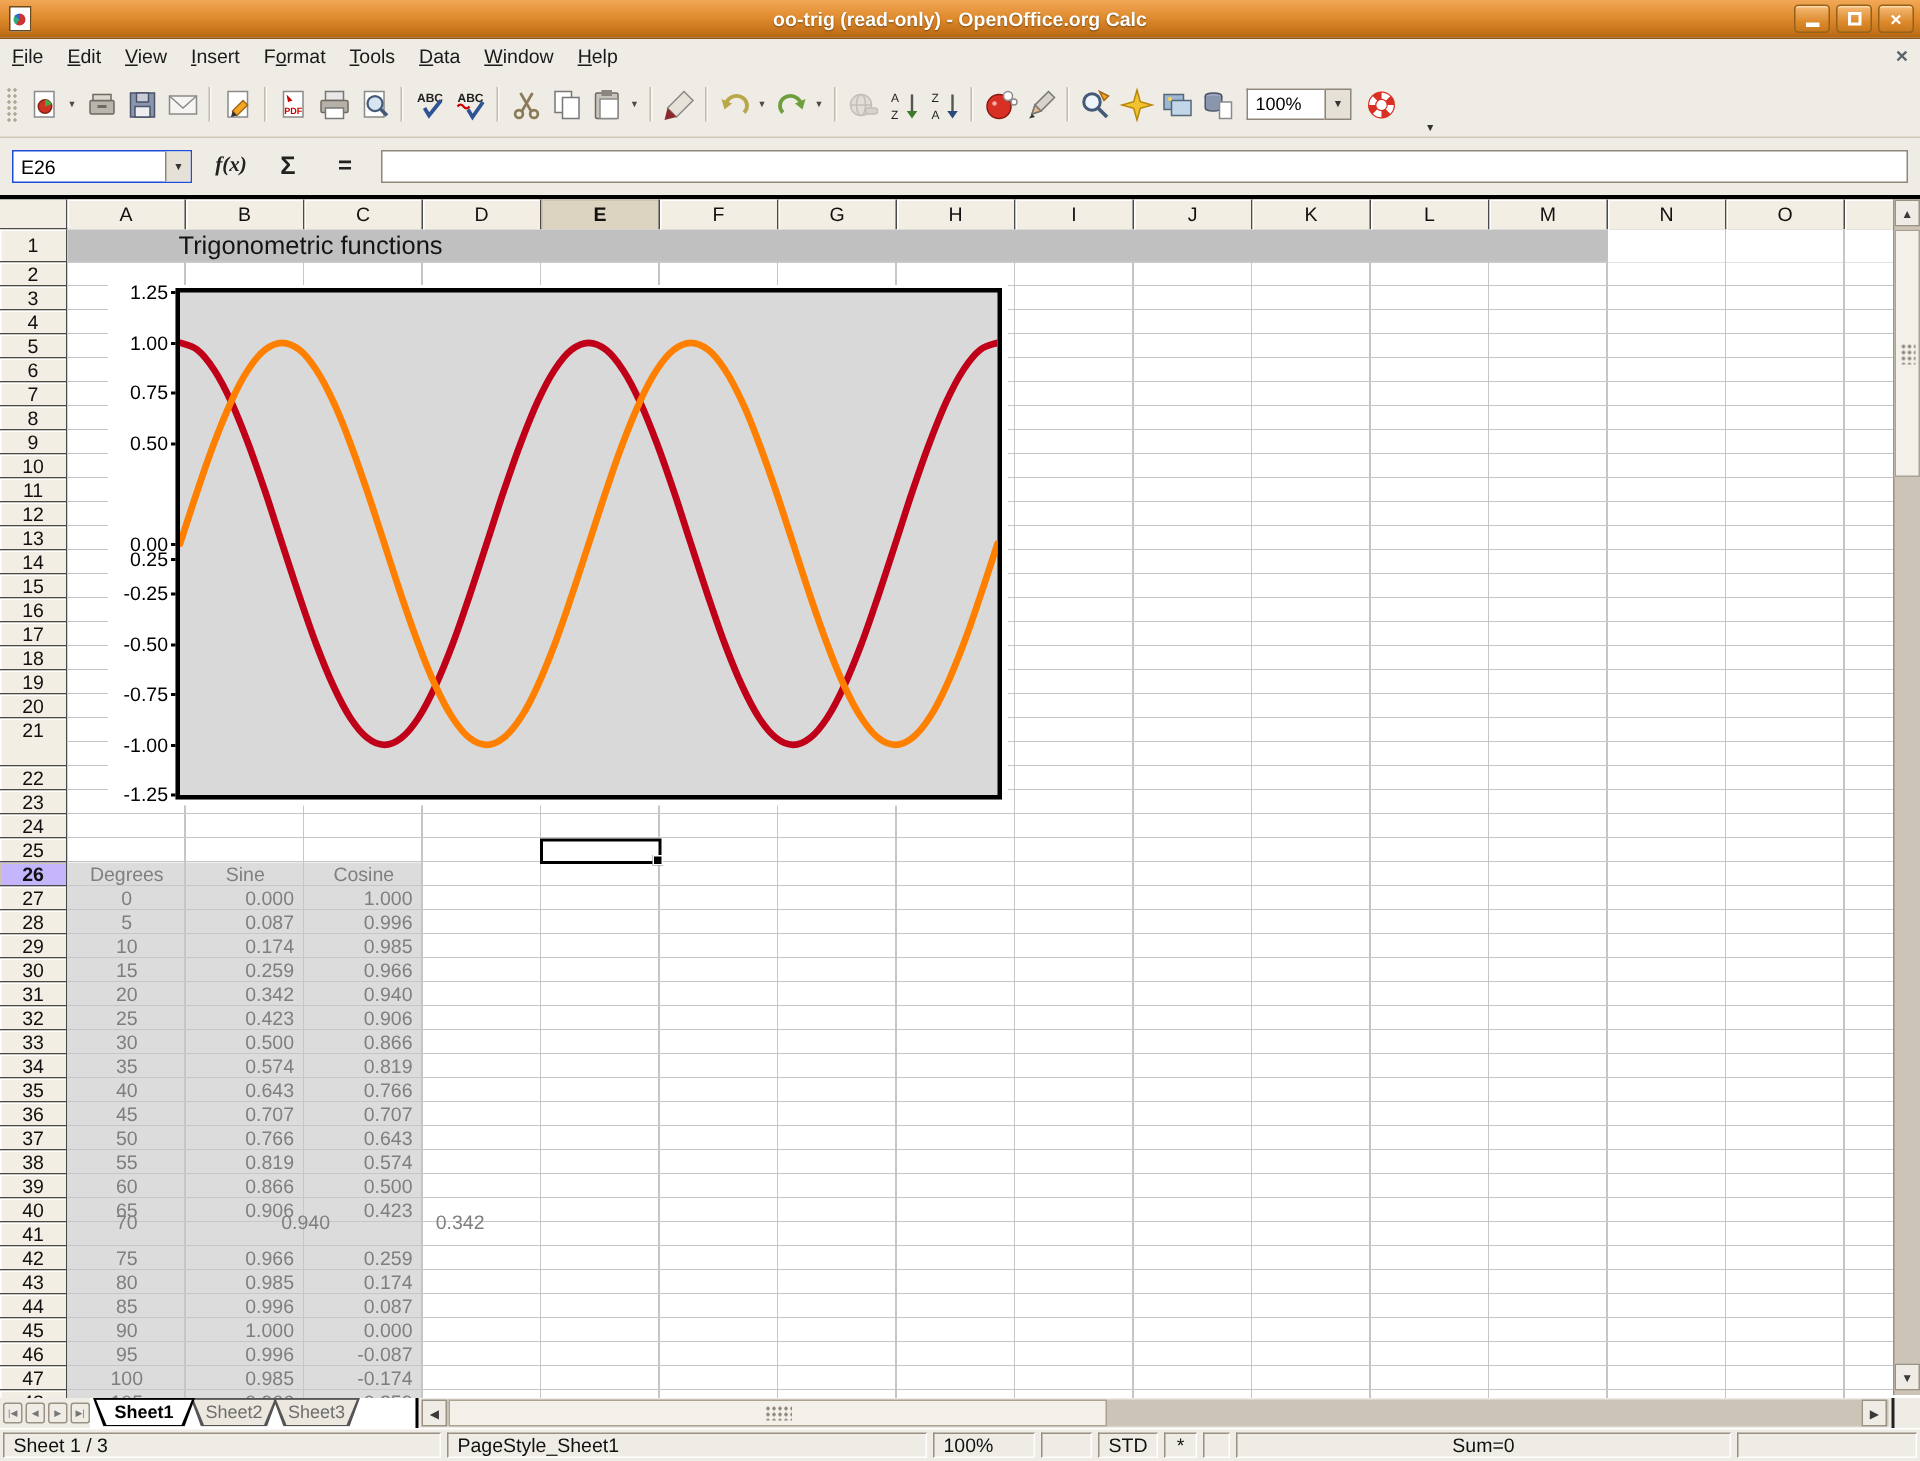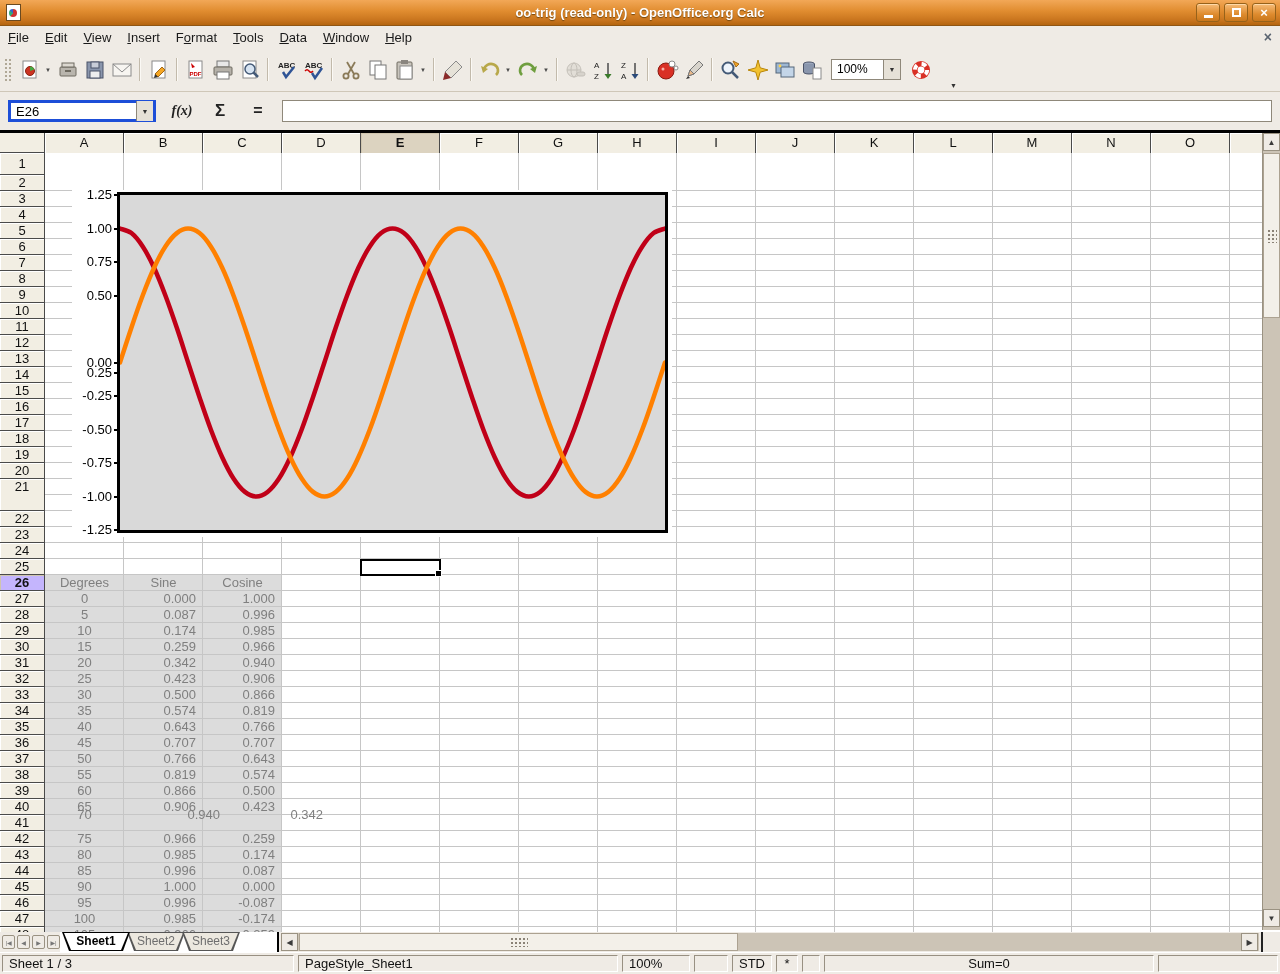--- a/index.html
+++ b/index.html
@@ -43,21 +43,21 @@
     font-size:6px; color:#4a4a4a; margin-right:1px; }
   .zoombox { display:flex; margin:0 6px; }
   .zoomval { width:52px; height:21px; background:#fff; border:1px solid #8f887a;
     border-right:none; font-size:12px; padding:2px 0 0 5px; }
   .zoomdd { width:18px; height:21px; background:#E6E1D7; border:1px solid #8f887a;
     display:flex; align-items:center; justify-content:center; font-size:7px; color:#333; }
   .toverflow { margin-left:16px; align-self:flex-end; font-size:7px; color:#333; padding-bottom:2px; }
 
   
   .formulabar { height:38px; background:#EFEBE5; display:flex; align-items:center; padding-left:8px; }
-  .namebox { width:148px; height:22px; background:#fff; border:3px solid #1d4ed8;
+  .namebox { width:120px; height:22px; background:#fff; border:1px solid #1d4ed8;
     display:flex; align-items:center; font-size:13px; }
   .namebox .ref { flex:1; padding-left:5px; }
   .nb-drop { width:17px; height:20px; background:#E6E1D7; border-left:1px solid #8f887a;
     display:flex; align-items:center; justify-content:center; font-size:7px; color:#333; }
   .fb-icon { margin-left:14px; width:24px; text-align:center; color:#222; }
   .fb-icon.fx { font-style:italic; font-family:"Liberation Serif","DejaVu Serif",serif;
     font-size:14px; font-weight:bold; }
   .fb-icon.sum { font-size:17px; font-weight:bold; }
   .fb-icon.eq { font-size:16px; font-weight:bold; }
   .inputline { flex:1; height:22px; background:#fff; border:1px solid #8f887a;
@@ -464,20 +464,21 @@
       <div class="rowhead" style="height: 16px; line-height: 15px;">45</div>
       <div class="rowhead" style="height: 16px; line-height: 15px;">46</div>
       <div class="rowhead" style="height: 16px; line-height: 15px;">47</div>
       <div class="rowhead" style="height: 16px; line-height: 15px;">48</div>
       <div class="rowhead" style="height: 16px; line-height: 15px;">49</div>
     </div>
   <div class="cells">
     <div class="tablebg"></div>
     <div class="glv"></div>
     <div class="glh"></div>
+    <div class="titleband"><span>Trigonometric functions</span></div>
     <div class="chart">
       <div id="ylabels">
           <div class="ylab" style="top: -3px;">1.25</div>
           <div class="ylab" style="top: 30.5px;">1.00</div>
           <div class="ylab" style="top: 64px;">0.75</div>
           <div class="ylab" style="top: 97.5px;">0.50</div>
           <div class="ylab" style="top: 131px; margin-top: 44px;">0.25</div>
           <div class="ylab" style="top: 164.5px;">0.00</div>
           <div class="ylab" style="top: 198px;">-0.25</div>
           <div class="ylab" style="top: 231.5px;">-0.50</div>

